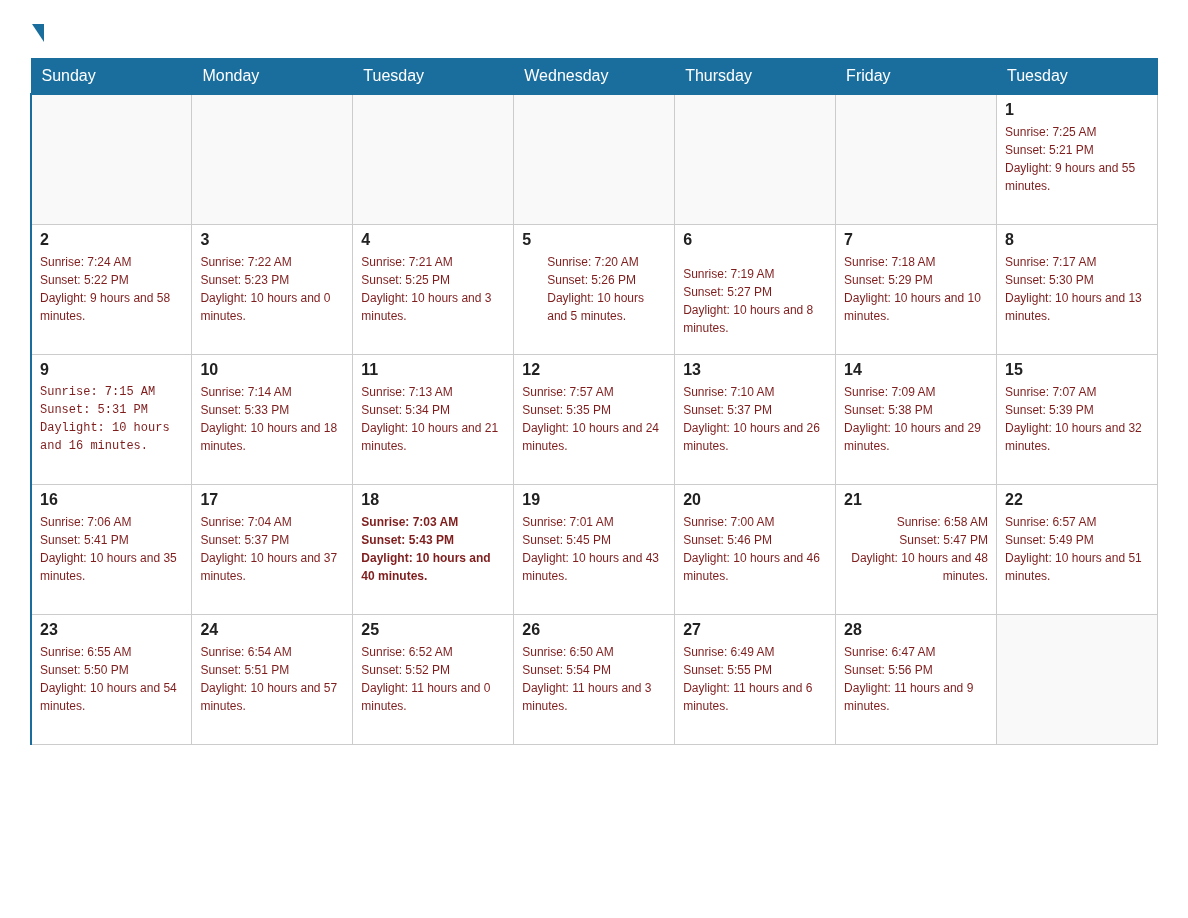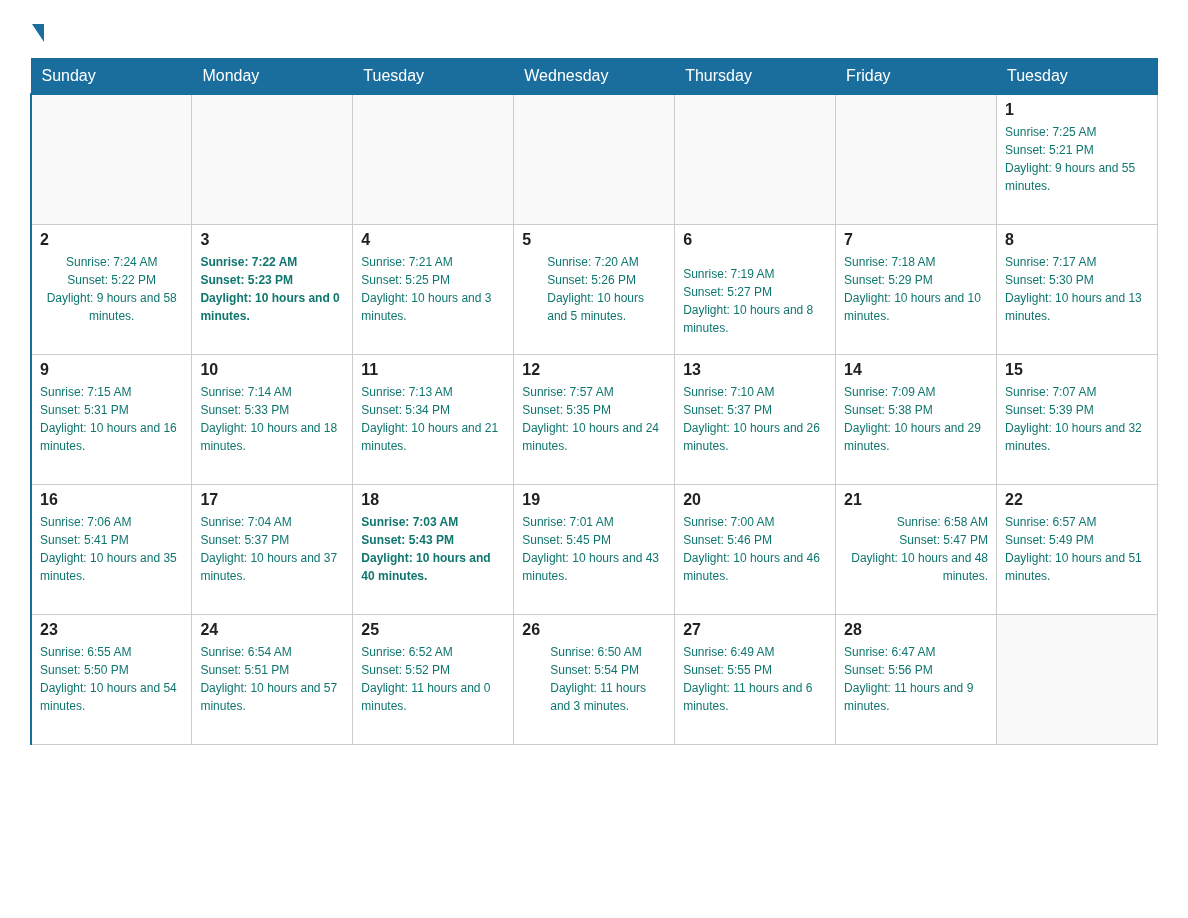--- a/index.html
+++ b/index.html
@@ -79,21 +79,21 @@
     }
     .day-num {
       font-size: 16px;
       font-weight: bold;
       color: #222;
       display: block;
       margin-bottom: 4px;
     }
     .day-info {
       font-size: 12px;
-      color: #0f766e;
+      color: #7f1d1d;
       line-height: 1.5;
     }
     .empty-cell {
       background: #f9f9f9;
     }
     tbody tr:first-child td {
       border-top: 2px solid #1a6e9e;
     }
     tbody tr td:first-child {
       border-left: 2px solid #1a6e9e;
@@ -139,27 +139,27 @@
         <td>
           <span class="day-num">1</span>
           <div class="day-info" style="white-space: pre-line;">Sunrise: 7:25 AM
 Sunset: 5:21 PM
 Daylight: 9 hours and 55 minutes.</div>
         </td>
       </tr>
       <tr>
         <td>
           <span class="day-num">2</span>
-          <div class="day-info" style="white-space: pre-line; text-align: center;">Sunrise: 7:24 AM
+          <div class="day-info" style="white-space: pre-line;">Sunrise: 7:24 AM
 Sunset: 5:22 PM
 Daylight: 9 hours and 58 minutes.</div>
         </td>
         <td>
           <span class="day-num">3</span>
-          <div class="day-info" style="white-space: pre-line; font-weight: bold;">Sunrise: 7:22 AM
+          <div class="day-info" style="white-space: pre-line;">Sunrise: 7:22 AM
 Sunset: 5:23 PM
 Daylight: 10 hours and 0 minutes.</div>
         </td>
         <td>
           <span class="day-num">4</span>
           <div class="day-info" style="white-space: pre-line;">Sunrise: 7:21 AM
 Sunset: 5:25 PM
 Daylight: 10 hours and 3 minutes.</div>
         </td>
         <td>
@@ -183,21 +183,21 @@
         <td>
           <span class="day-num">8</span>
           <div class="day-info" style="white-space: pre-line;">Sunrise: 7:17 AM
 Sunset: 5:30 PM
 Daylight: 10 hours and 13 minutes.</div>
         </td>
       </tr>
       <tr>
         <td>
           <span class="day-num">9</span>
-          <div class="day-info" style="white-space: pre-line;">Sunrise: 7:15 AM
+          <div class="day-info" style="white-space: pre-line; font-family: Liberation Mono, monospace;">Sunrise: 7:15 AM
 Sunset: 5:31 PM
 Daylight: 10 hours and 16 minutes.</div>
         </td>
         <td>
           <span class="day-num">10</span>
           <div class="day-info" style="white-space: pre-line;">Sunrise: 7:14 AM
 Sunset: 5:33 PM
 Daylight: 10 hours and 18 minutes.</div>
         </td>
         <td>
@@ -289,21 +289,21 @@
 Daylight: 10 hours and 57 minutes.</div>
         </td>
         <td>
           <span class="day-num">25</span>
           <div class="day-info" style="white-space: pre-line;">Sunrise: 6:52 AM
 Sunset: 5:52 PM
 Daylight: 11 hours and 0 minutes.</div>
         </td>
         <td>
           <span class="day-num">26</span>
-          <div class="day-info" style="white-space: pre-line; margin-left: 28px;">Sunrise: 6:50 AM
+          <div class="day-info" style="white-space: pre-line;">Sunrise: 6:50 AM
 Sunset: 5:54 PM
 Daylight: 11 hours and 3 minutes.</div>
         </td>
         <td>
           <span class="day-num">27</span>
           <div class="day-info" style="white-space: pre-line;">Sunrise: 6:49 AM
 Sunset: 5:55 PM
 Daylight: 11 hours and 6 minutes.</div>
         </td>
         <td>

